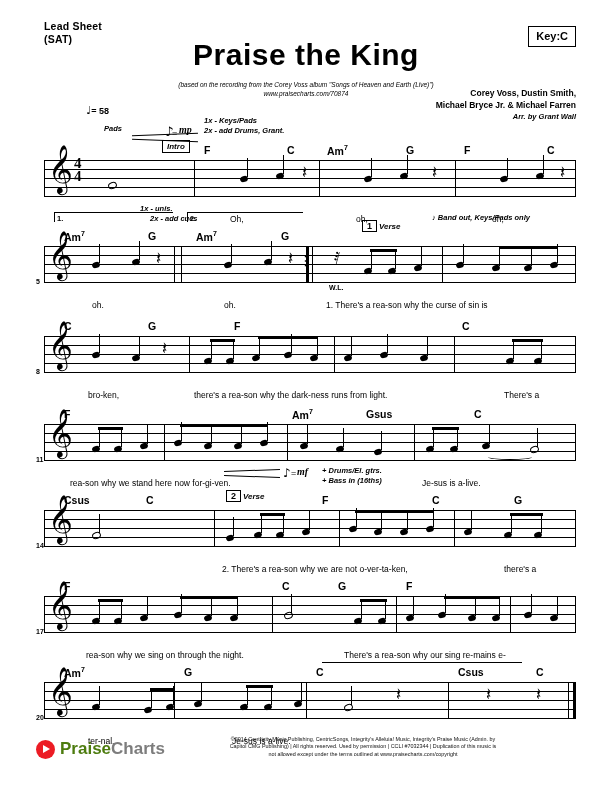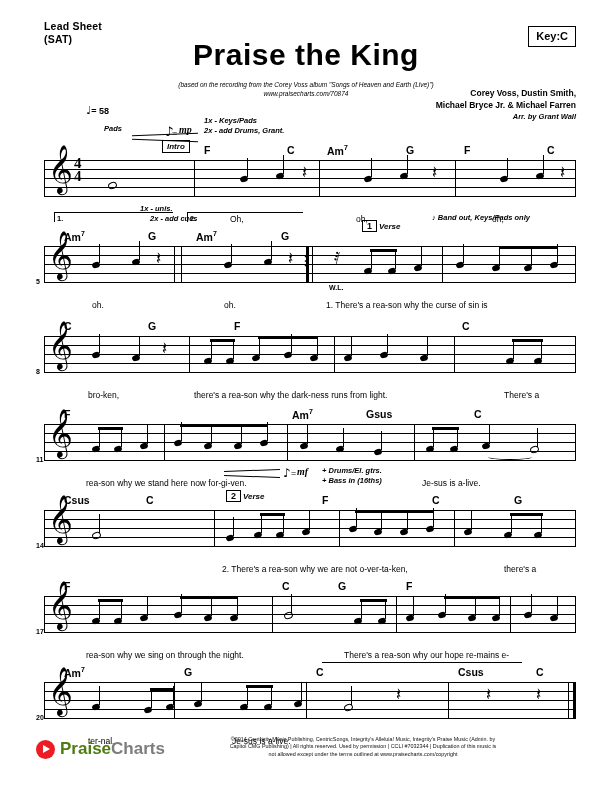--- a/index.html
+++ b/index.html
@@ -490,21 +490,21 @@
         <div class="stem" style="left:413px; top:4px; height:19px;"></div>
       <div class="beam" style="left:388px; top:3px; width:27px;"></div>
       <div class="nh" style="left:438px; top:19px;"></div>
         <div class="stem" style="left:445px; top:1px; height:19px;"></div>
       <div class="nh open" style="left:486px; top:22px;"></div>
         <div class="stem" style="left:493px; top:4px; height:19px;"></div>
       <div class="tie" style="left:444px; top:30px; width:44px;"></div>
     </div>
 
     <div class="abs measnum" style="left:-8px; top:50px;">11</div>
-    <div class="abs lyric" style="left:42px; top:72px;">rea-son  why    we  stand  here  now    for-gi-ven.</div>
+    <div class="abs lyric" style="left:26px; top:72px;">rea-son  why    we  stand  here  now    for-gi-ven.</div>
     <div class="abs lyric" style="left:378px; top:72px;">Je-sus   is     a-live.</div>
   </div>
 
   <div class="system" style="top:492px;">
     <div class="cresc-line" style="left:180px; top:-22px; width:56px; transform:rotate(-2.2deg);"></div>
     <div class="cresc-line" style="left:180px; top:-16px; width:56px; transform:rotate(2.2deg);"></div>
     <div class="abs" style="left:239px; top:-26px; font-family:'DejaVu Sans',sans-serif; font-size:12px;">♪</div>
     <div class="abs" style="left:247px; top:-24px; font-size:9px;">=</div>
     <div class="abs" style="left:253px; top:-26px; font-size:10px; font-style:italic; font-weight:bold; font-family:'Liberation Serif',serif;"><span>mf</span></div>
     <div class="abs dir" style="left:278px; top:-26px;">+ Drums/El. gtrs.</div>
@@ -617,21 +617,21 @@
         <div class="stem" style="left:455px; top:1px; height:19px;"></div>
       <div class="beam" style="left:400px; top:0px; width:56px;"></div>
       <div class="nh" style="left:480px; top:16px;"></div>
         <div class="stem" style="left:487px; top:-2px; height:19px;"></div>
       <div class="nh" style="left:506px; top:19px;"></div>
         <div class="stem" style="left:513px; top:1px; height:19px;"></div>
     </div>
 
     <div class="abs measnum" style="left:-8px; top:50px;">17</div>
     <div class="abs lyric" style="left:42px; top:72px;">rea-son  why   we  sing   on  through      the  night.</div>
-    <div class="abs lyric" style="left:300px; top:72px;">There's a rea-son why   our hope  re-mains  e-</div>
+    <div class="abs lyric" style="left:300px; top:72px;">There's a rea-son why   our sing  re-mains  e-</div>
     <div class="cresc-line" style="left:278px; top:84px; width:200px;"></div>
   </div>
 
   <div class="system" style="top:664px;">
     <div class="abs chord" style="left:20px; top:2px;">Am<sup>7</sup></div>
     <div class="abs chord" style="left:140px; top:2px;">G</div>
     <div class="abs chord" style="left:272px; top:2px;">C</div>
     <div class="abs chord" style="left:414px; top:2px;">Csus</div>
     <div class="abs chord" style="left:492px; top:2px;">C</div>
 

